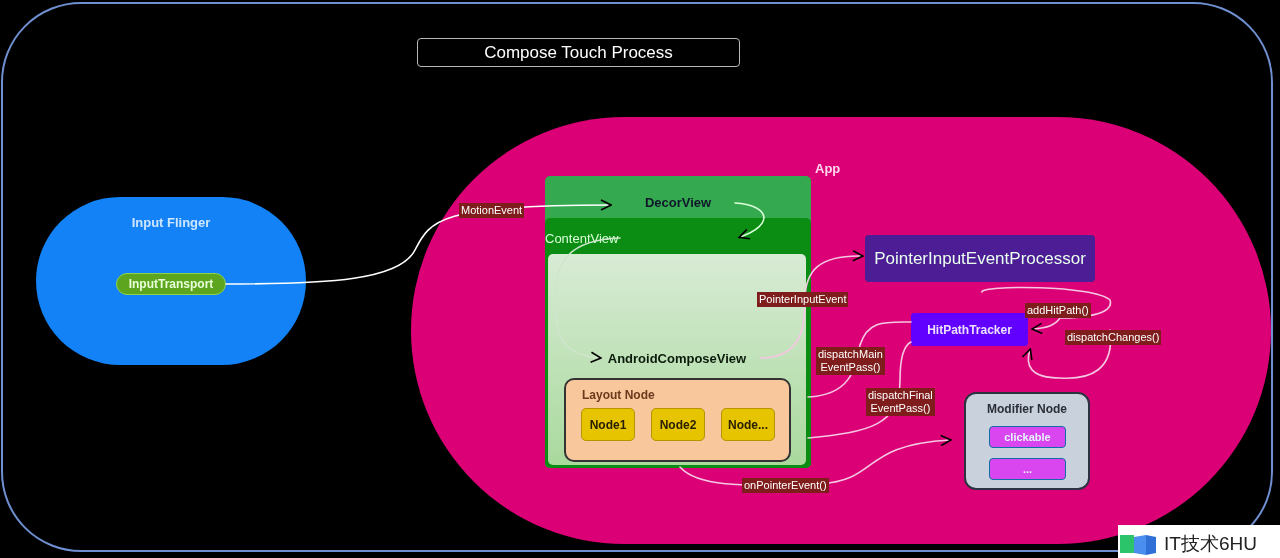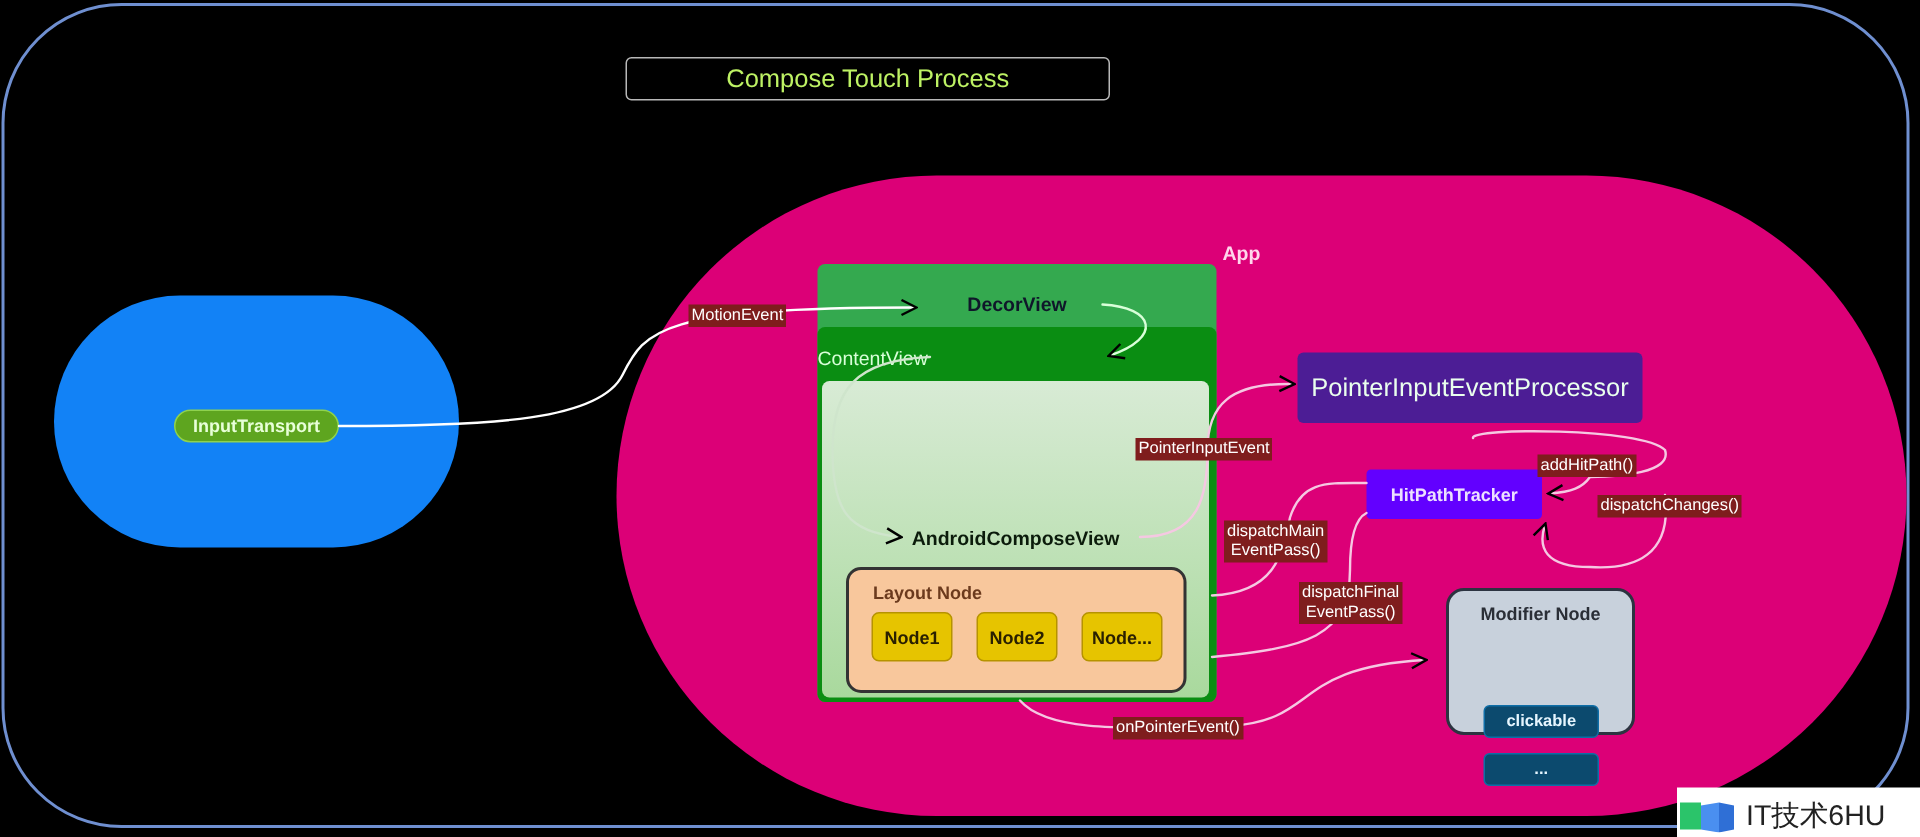--- a/index.html
+++ b/index.html
@@ -1,51 +1,52 @@
 <!DOCTYPE html>
 <html><head>
   <meta charset="utf-8">
   <style>
     html, body { margin: 0; padding: 0; background: #000; }
     body { width: 1280px; height: 558px; position: relative; overflow: hidden; font-family: "Liberation Sans", sans-serif; }
     .frame { position: absolute; left: 1px; top: 2px; width: 1272px; height: 550px; border: 2px solid #6f8fd0; border-radius: 80px; box-sizing: border-box; }
-    .title-box { position: absolute; left: 417px; top: 38px; width: 323px; height: 29px; border: 1.5px solid #b8b8b8; border-radius: 4px; box-sizing: border-box; color: #bef264; font-size: 17px; display: flex; align-items: center; justify-content: center; }
+    .title-box { position: absolute; left: 417px; top: 38px; width: 323px; height: 29px; border: 1.5px solid #b8b8b8; border-radius: 4px; box-sizing: border-box; color: #ffffff; font-size: 17px; display: flex; align-items: center; justify-content: center; }
     .flinger { position: absolute; left: 36px; top: 197px; width: 270px; height: 168px; border-radius: 84px / 84px; background: #1282f6; }
     .flinger-label { position: absolute; left: 0; right: 0; top: 18px; text-align: center; color: #cfe6ff; font-weight: bold; font-size: 13px; }
     .transport { position: absolute; left: 80px; top: 76px; width: 110px; height: 22px; border-radius: 11px; background: #5ea51f; border: 1px solid #8fd24d; color: #e8ffd8; font-weight: bold; font-size: 12px; display: flex; align-items: center; justify-content: center; box-sizing: border-box; }
     .app { position: absolute; left: 411px; top: 117px; width: 860px; height: 427px; border-radius: 214px; background: #dc0077; }
     .app-label { position: absolute; left: 404px; top: 16px; color: #ffd6ec; font-weight: bold; font-size: 13px; margin-top: 28px; }
     .decor { position: absolute; left: 545px; top: 176px; width: 266px; height: 292px; background: #34a94f; border-radius: 5px; }
     .decor-label { position: absolute; left: 0; right: 0; top: 19px; text-align: center; color: #0f172a; font-weight: bold; font-size: 13px; }
     .content { position: absolute; left: 545px; top: 218px; width: 266px; height: 250px; background: #0a8d12; border-radius: 5px 5px 5px 5px; }
     .content-label { position: absolute; left: 0; right: 0; top: 13px; color: #d9ffd9; font-weight: normal; font-size: 13px; }
     .compose { position: absolute; left: 548px; top: 254px; width: 258px; height: 211px; border-radius: 5px; background: linear-gradient(180deg, #d8ebd5 0%, #a9d99d 100%); }
     .compose-label { position: absolute; left: 0; right: 0; top: 97px; text-align: center; color: #0b1b0b; font-weight: bold; font-size: 13px; }
     .layout { position: absolute; left: 564px; top: 378px; width: 227px; height: 84px; border-radius: 10px; background: #f8c79c; border: 2px solid #333; box-sizing: border-box; }
     .layout-label { position: absolute; left: 16px; top: 8px; color: #6b3a1d; font-weight: bold; font-size: 12px; }
     .node { position: absolute; top: 28px; width: 54px; height: 33px; border-radius: 5px; background: #e6c400; border: 1.5px solid #b69300; box-sizing: border-box; color: #2a2000; font-weight: bold; font-size: 12px; display: flex; align-items: center; justify-content: center; }
     .pointer-proc { position: absolute; left: 865px; top: 235px; width: 230px; height: 47px; border-radius: 4px; background: #4c1d95; color: #eaffee; font-size: 17px; display: flex; align-items: center; justify-content: center; }
     .hit { position: absolute; left: 911px; top: 313px; width: 117px; height: 33px; border-radius: 3px; background: #6200ff; color: #ece0ff; font-weight: bold; font-size: 12px; display: flex; align-items: center; justify-content: center; }
     .modifier { position: absolute; left: 964px; top: 392px; width: 126px; height: 98px; border-radius: 12px; background: #c8d1dc; border: 2px solid #2c3340; box-sizing: border-box; }
     .modifier-label { position: absolute; left: 0; right: 0; top: 8px; text-align: center; color: #2a2e36; font-weight: bold; font-size: 12px; }
-    .mod-item { position: absolute; left: 23px; width: 77px; height: 22px; border-radius: 4px; background: #0c4a6e; border: 1.5px solid #0f6ea7; box-sizing: border-box; color: #e6f6ff; font-weight: bold; font-size: 11px; display: flex; align-items: center; justify-content: center; margin-top: 44px; }
+    .mod-item { position: absolute; left: 23px; width: 77px; height: 22px; border-radius: 4px; background: #d946ef; border: 1.5px solid #0f6ea7; box-sizing: border-box; color: #e6f6ff; font-weight: bold; font-size: 11px; display: flex; align-items: center; justify-content: center; }
     .edge-label { position: absolute; background: #7f1d1d; color: #fff; font-size: 11px; line-height: 13px; padding: 1px 2px; text-align: center; white-space: pre; }
     svg.edges { position: absolute; left: 0; top: 0; }
     .watermark { position: absolute; left: 1118px; top: 525px; width: 162px; height: 38px; background: #fff; display: flex; align-items: center; }
     .wm-logo { width: 38px; height: 22px; margin-left: 2px; position: relative; }
     .wm-text { font-size: 19px; color: #222; margin-left: 6px; }
   </style>
 </head>
 <body>
 
 <div class="frame"></div>
 
 <div class="title-box">Compose Touch Process</div>
 
 <div class="flinger">
+  <div class="flinger-label">Input Flinger</div>
   <div class="transport">InputTransport</div>
 </div>
 
 <div class="app">
   <div class="app-label">App</div>
 </div>
 
 <div class="decor">
   <div class="decor-label">DecorView</div>
 </div>

